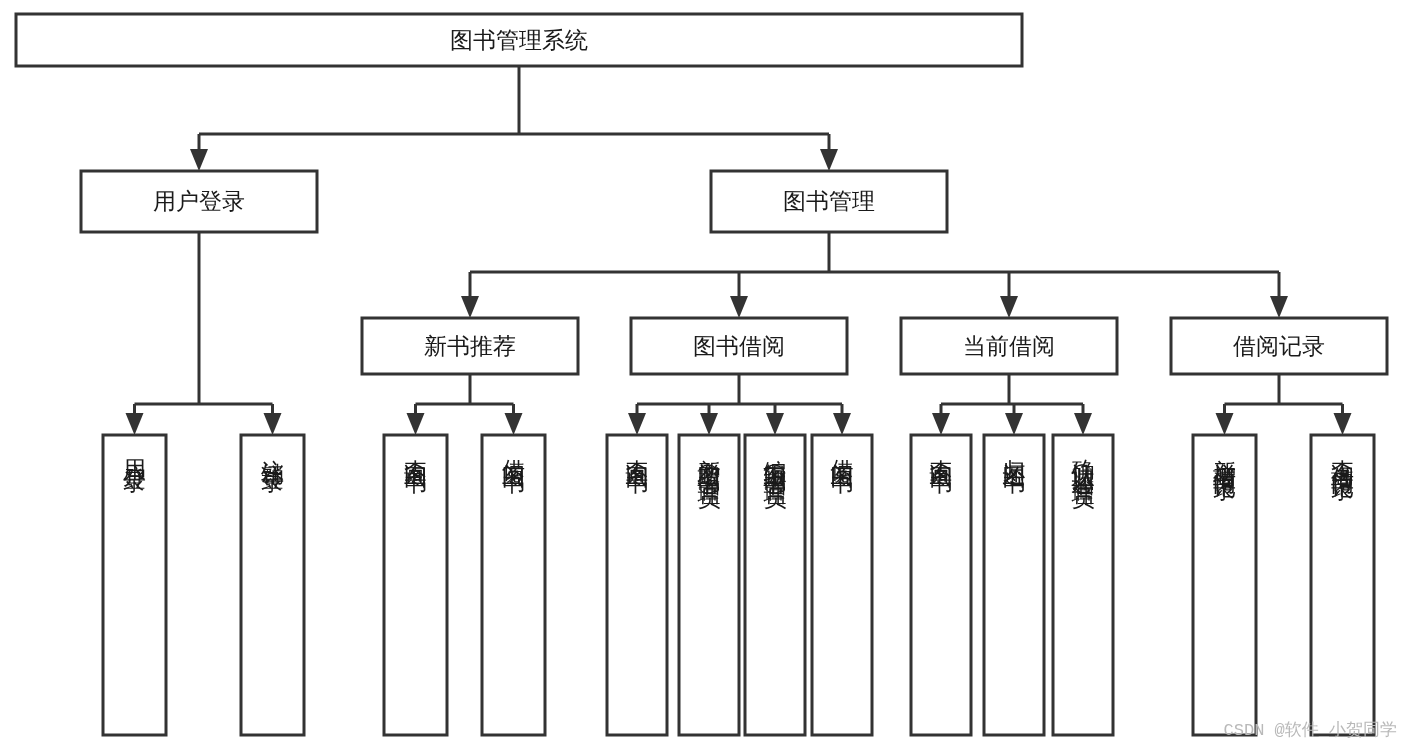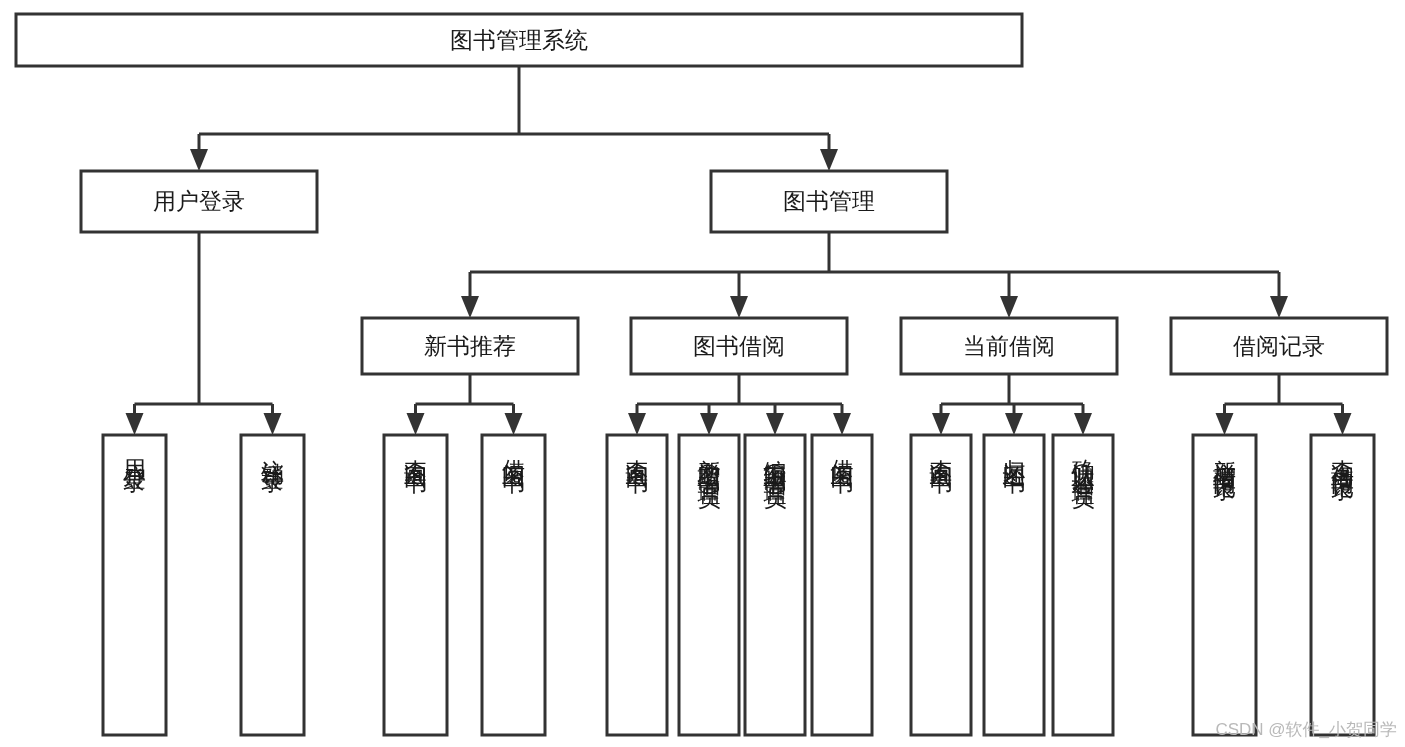--- a/index.html
+++ b/index.html
@@ -65,21 +65,21 @@
     fill: none;
   }
   .arrow-head {
     fill: #333333;
     stroke: none;
   }
   .watermark {
     position: absolute;
     right: 8px;
     bottom: 6px;
-    font-family: Liberation Sans, sans-serif;
+    font-family: Liberation Mono, monospace;
     font-size: 17px;
     color: #b9b9b9;
     white-space: nowrap;
     pointer-events: none;
   }
 </style>
 </head>
 <body>
 
 <div id="diagram-root">

